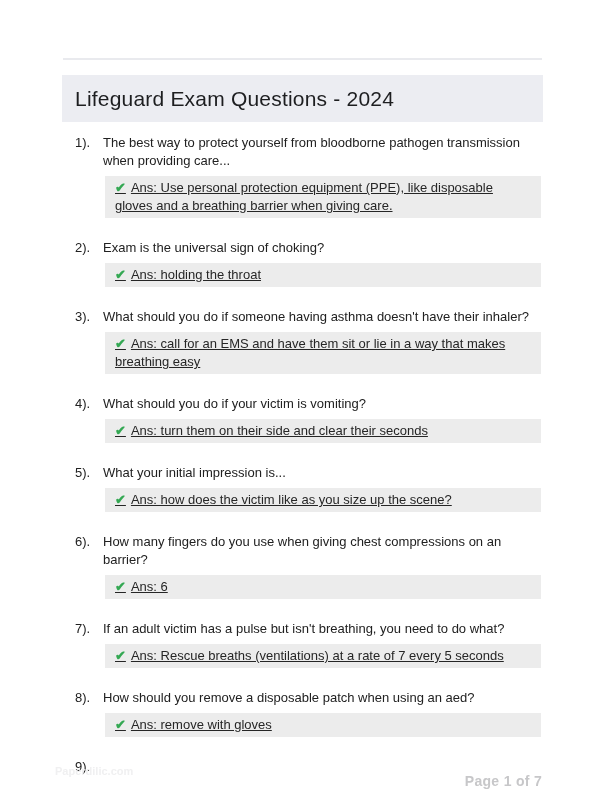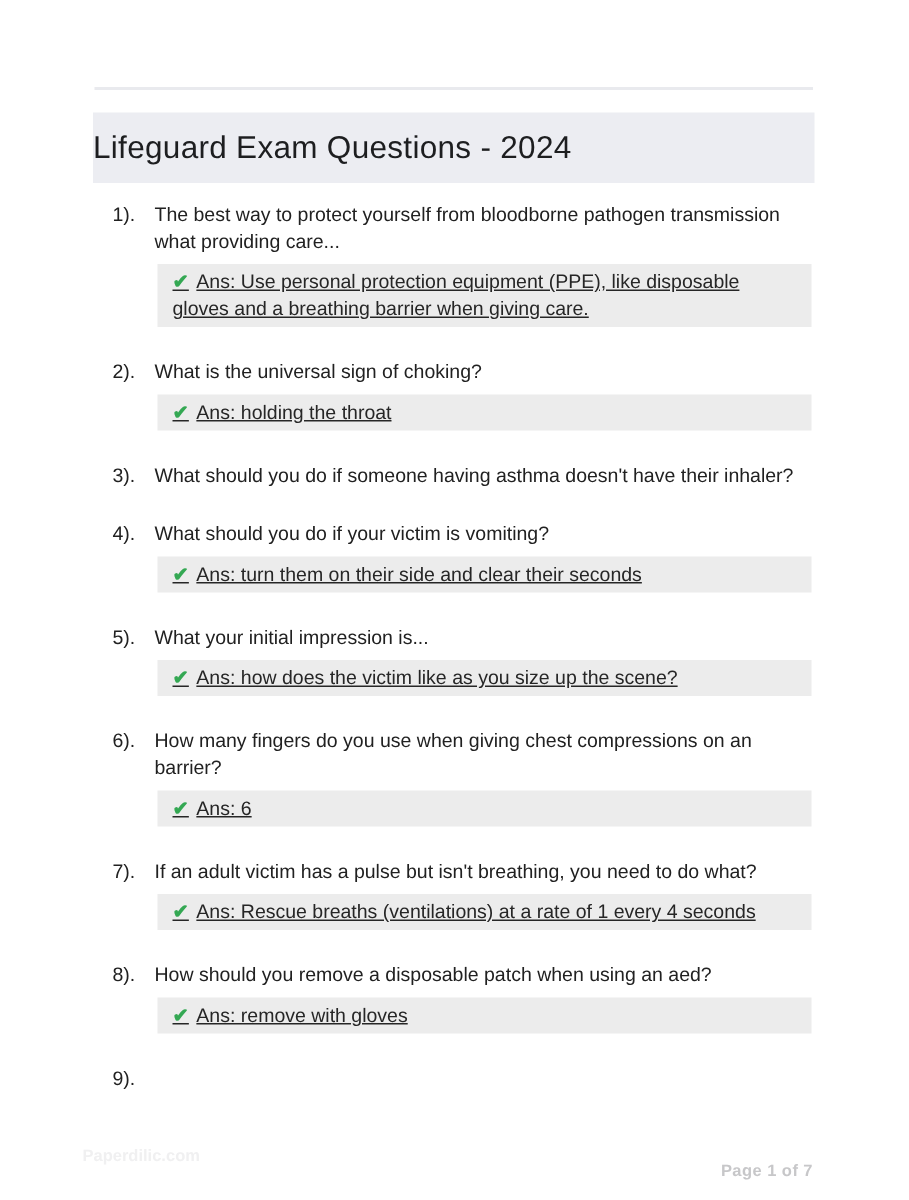--- a/index.html
+++ b/index.html
@@ -16,20 +16,21 @@
   .top-rule {
     position: absolute; left: 63px; top: 58px;
     width: 479px; height: 2px; background: #e9eaee;
   }
 
   .title-band {
     position: absolute; left: 62px; top: 75px;
     width: 481px; height: 47px;
     background: #ecedf2;
     display: flex; align-items: center;
+    padding-left: 13px;
   }
   .title-band .title-text {
     font-size: 21px; color: #1d1e20; letter-spacing: 0.2px;
   }
 
   .content {
     position: absolute; left: 62px; top: 122px;
     width: 481px; padding-top: 12px;
   }
 
@@ -55,59 +56,62 @@
     margin-right: 5px;
   }
 
   .footer {
     position: absolute; left: 55px; right: 64px; top: 762px; height: 18px;
     display: flex; justify-content: space-between; align-items: center; font-weight: bold;
   }
   .watermark {
     font-size: 11px; color: #f0f0f1; text-decoration: none; cursor: pointer;
   }
-  .page-indicator { font-size: 11px; color: #c7c7c9; letter-spacing: 0.3px; margin-top: 20px; }
+  .page-indicator { font-size: 14px; color: #c7c7c9; letter-spacing: 0.3px; margin-top: 20px; }
 </style>
 </head>
 <body>
 
 <div class="page">
 
   <div class="top-rule"></div>
 
   <div class="title-band">
     <span class="title-text">Lifeguard Exam Questions - 2024</span>
   </div>
 
   <main class="content">
 
     <section class="qa">
       <div class="q-row">
         <span class="q-num">1).</span>
-        <p class="q-text">The best way to protect yourself from bloodborne pathogen transmission what providing care...</p>
+        <p class="q-text">The best way to protect yourself from bloodborne pathogen transmission when providing care...</p>
       </div>
       <div class="answer">
         <span class="check">✔</span><span>Ans: Use personal protection equipment (PPE), like disposable gloves and a breathing barrier when giving care.</span>
       </div>
     </section>
 
     <section class="qa">
       <div class="q-row">
         <span class="q-num">2).</span>
-        <p class="q-text">What is the universal sign of choking?</p>
+        <p class="q-text">Exam is the universal sign of choking?</p>
       </div>
       <div class="answer">
         <span class="check">✔</span><span>Ans: holding the throat</span>
       </div>
     </section>
 
     <section class="qa">
       <div class="q-row">
         <span class="q-num">3).</span>
         <p class="q-text">What should you do if someone having asthma doesn't have their inhaler?</p>
+      </div>
+      <div class="answer">
+        <span class="check">✔</span><span>Ans: call for an EMS and have them sit or lie in a way that makes breathing easy</span>
       </div>
     </section>
 
     <section class="qa">
       <div class="q-row">
         <span class="q-num">4).</span>
         <p class="q-text">What should you do if your victim is vomiting?</p>
       </div>
       <div class="answer">
         <span class="check">✔</span><span>Ans: turn them on their side and clear their seconds</span>
@@ -133,21 +137,21 @@
         <span class="check">✔</span><span>Ans: 6</span>
       </div>
     </section>
 
     <section class="qa">
       <div class="q-row">
         <span class="q-num">7).</span>
         <p class="q-text">If an adult victim has a pulse but isn't breathing, you need to do what?</p>
       </div>
       <div class="answer">
-        <span class="check">✔</span><span>Ans: Rescue breaths (ventilations) at a rate of 1 every 4 seconds</span>
+        <span class="check">✔</span><span>Ans: Rescue breaths (ventilations) at a rate of 7 every 5 seconds</span>
       </div>
     </section>
 
     <section class="qa">
       <div class="q-row">
         <span class="q-num">8).</span>
         <p class="q-text">How should you remove a disposable patch when using an aed?</p>
       </div>
       <div class="answer">
         <span class="check">✔</span><span>Ans: remove with gloves</span>

